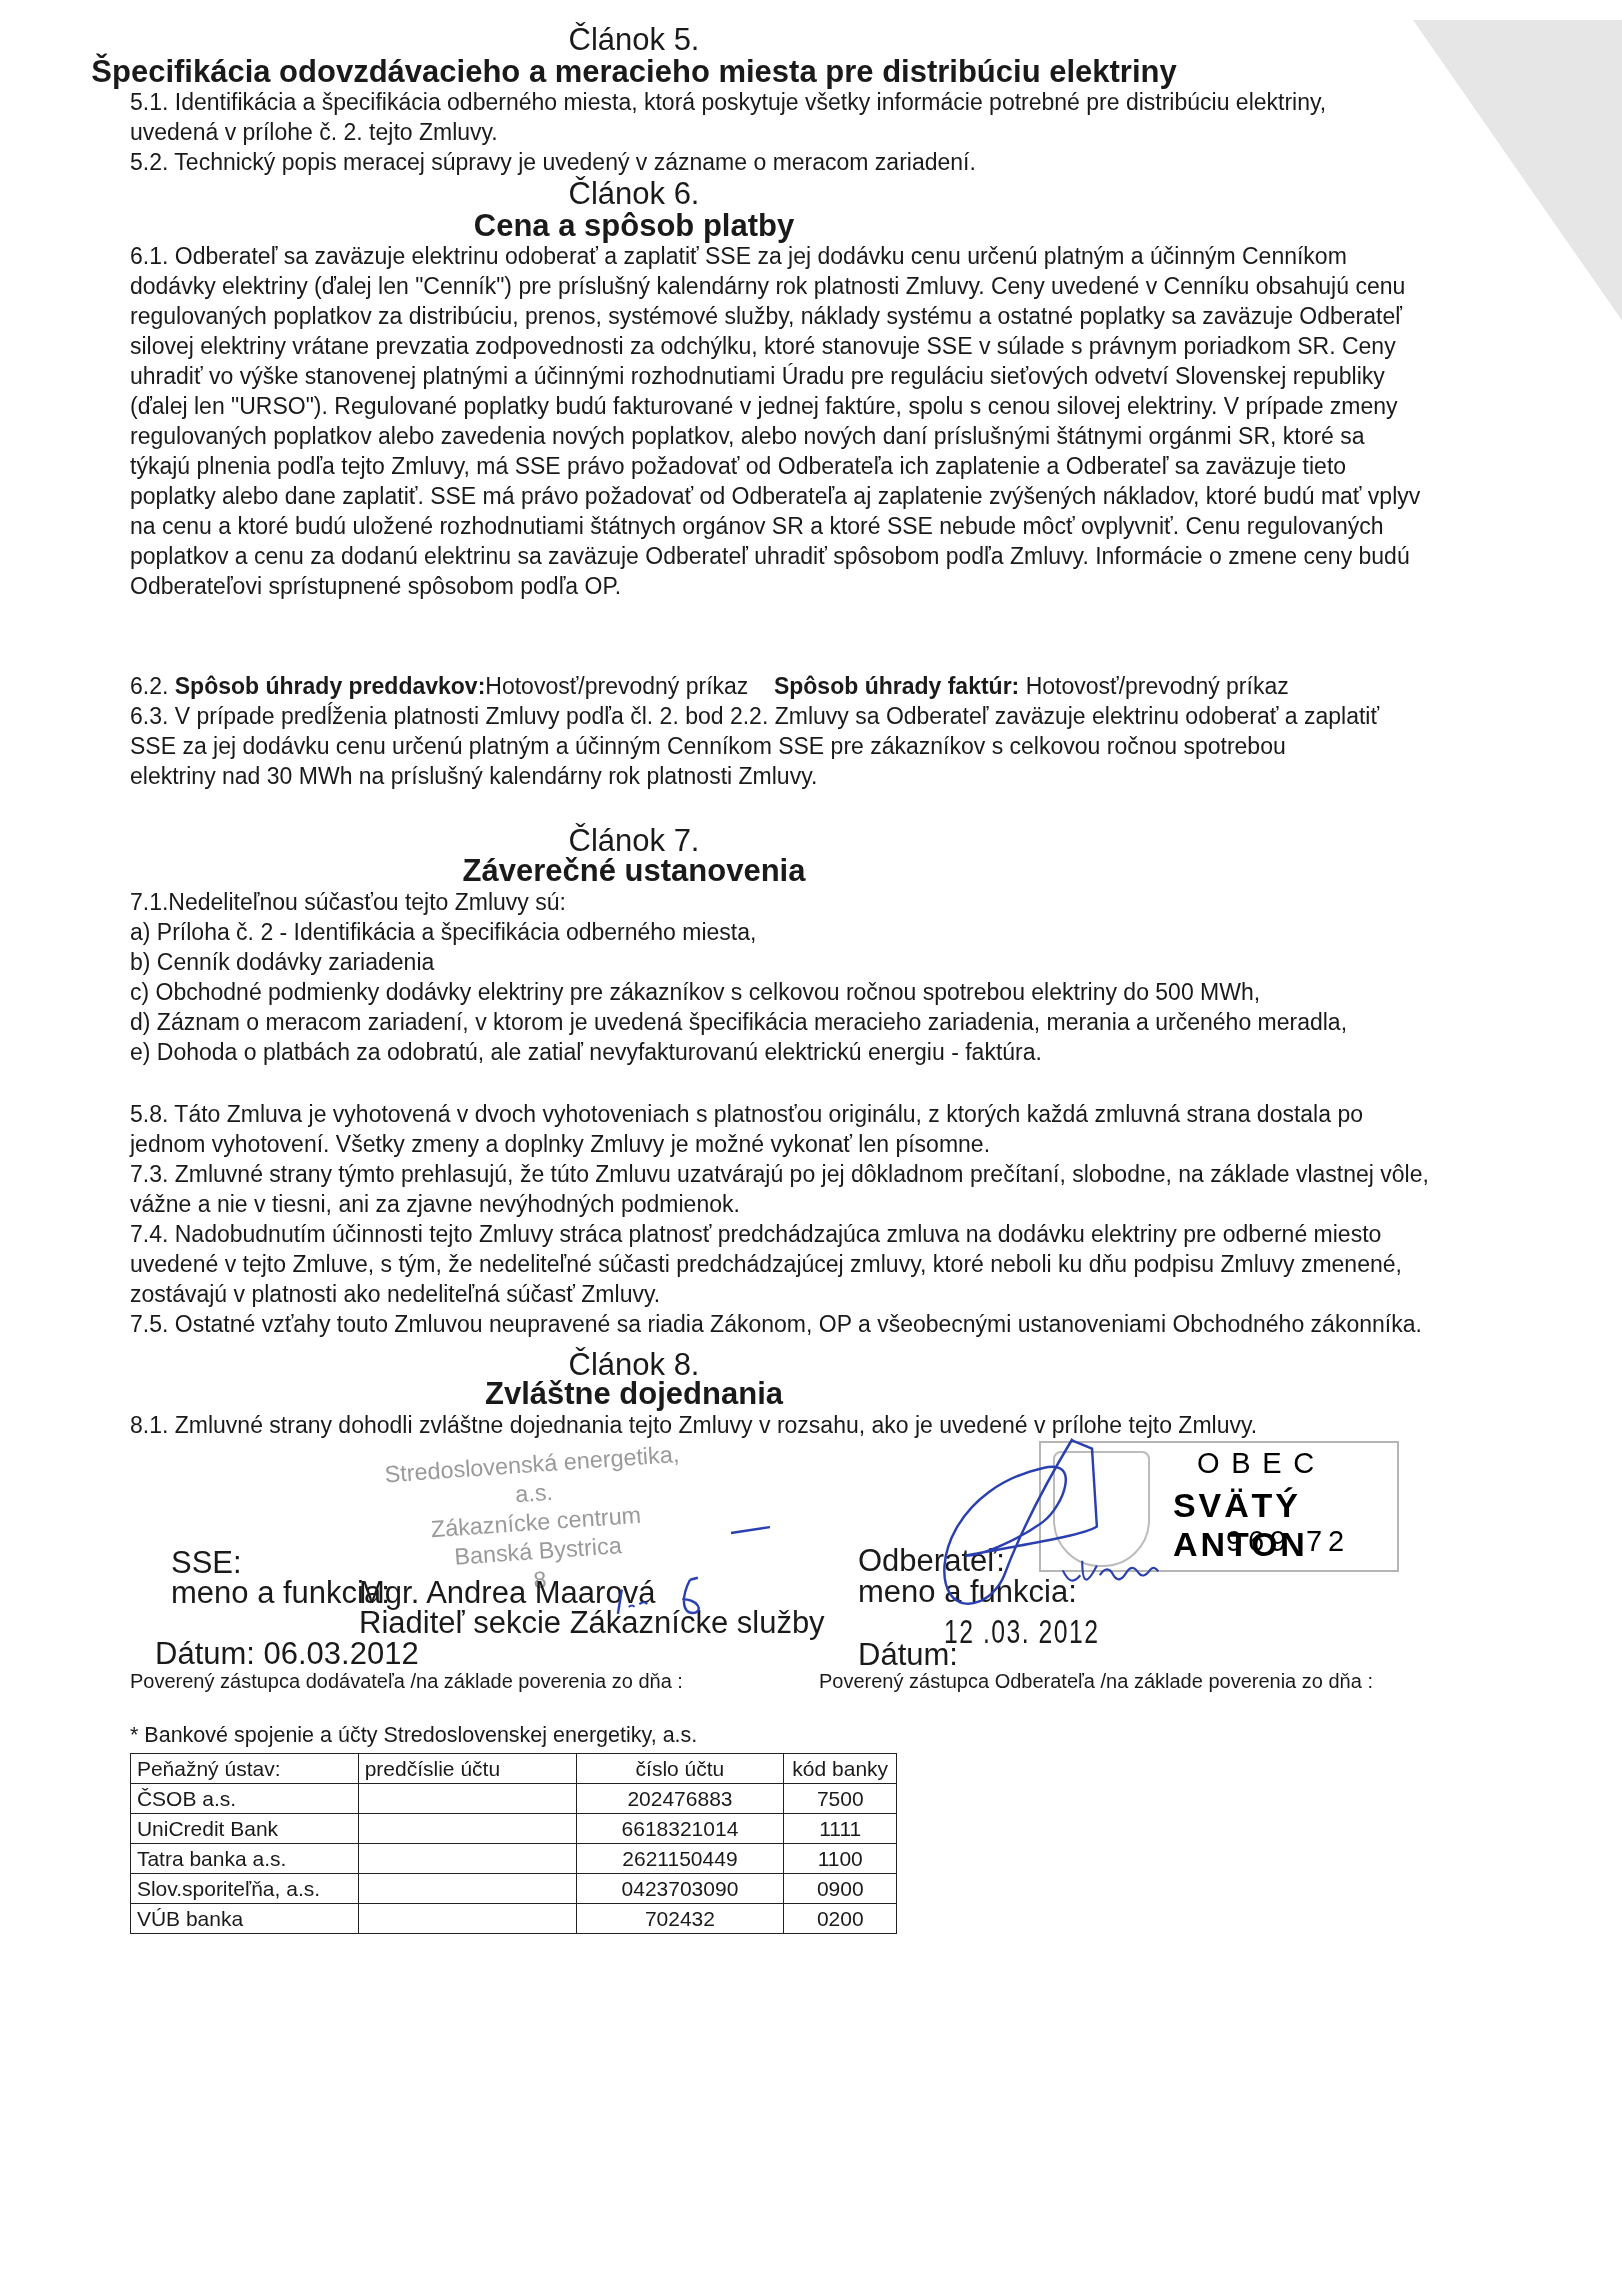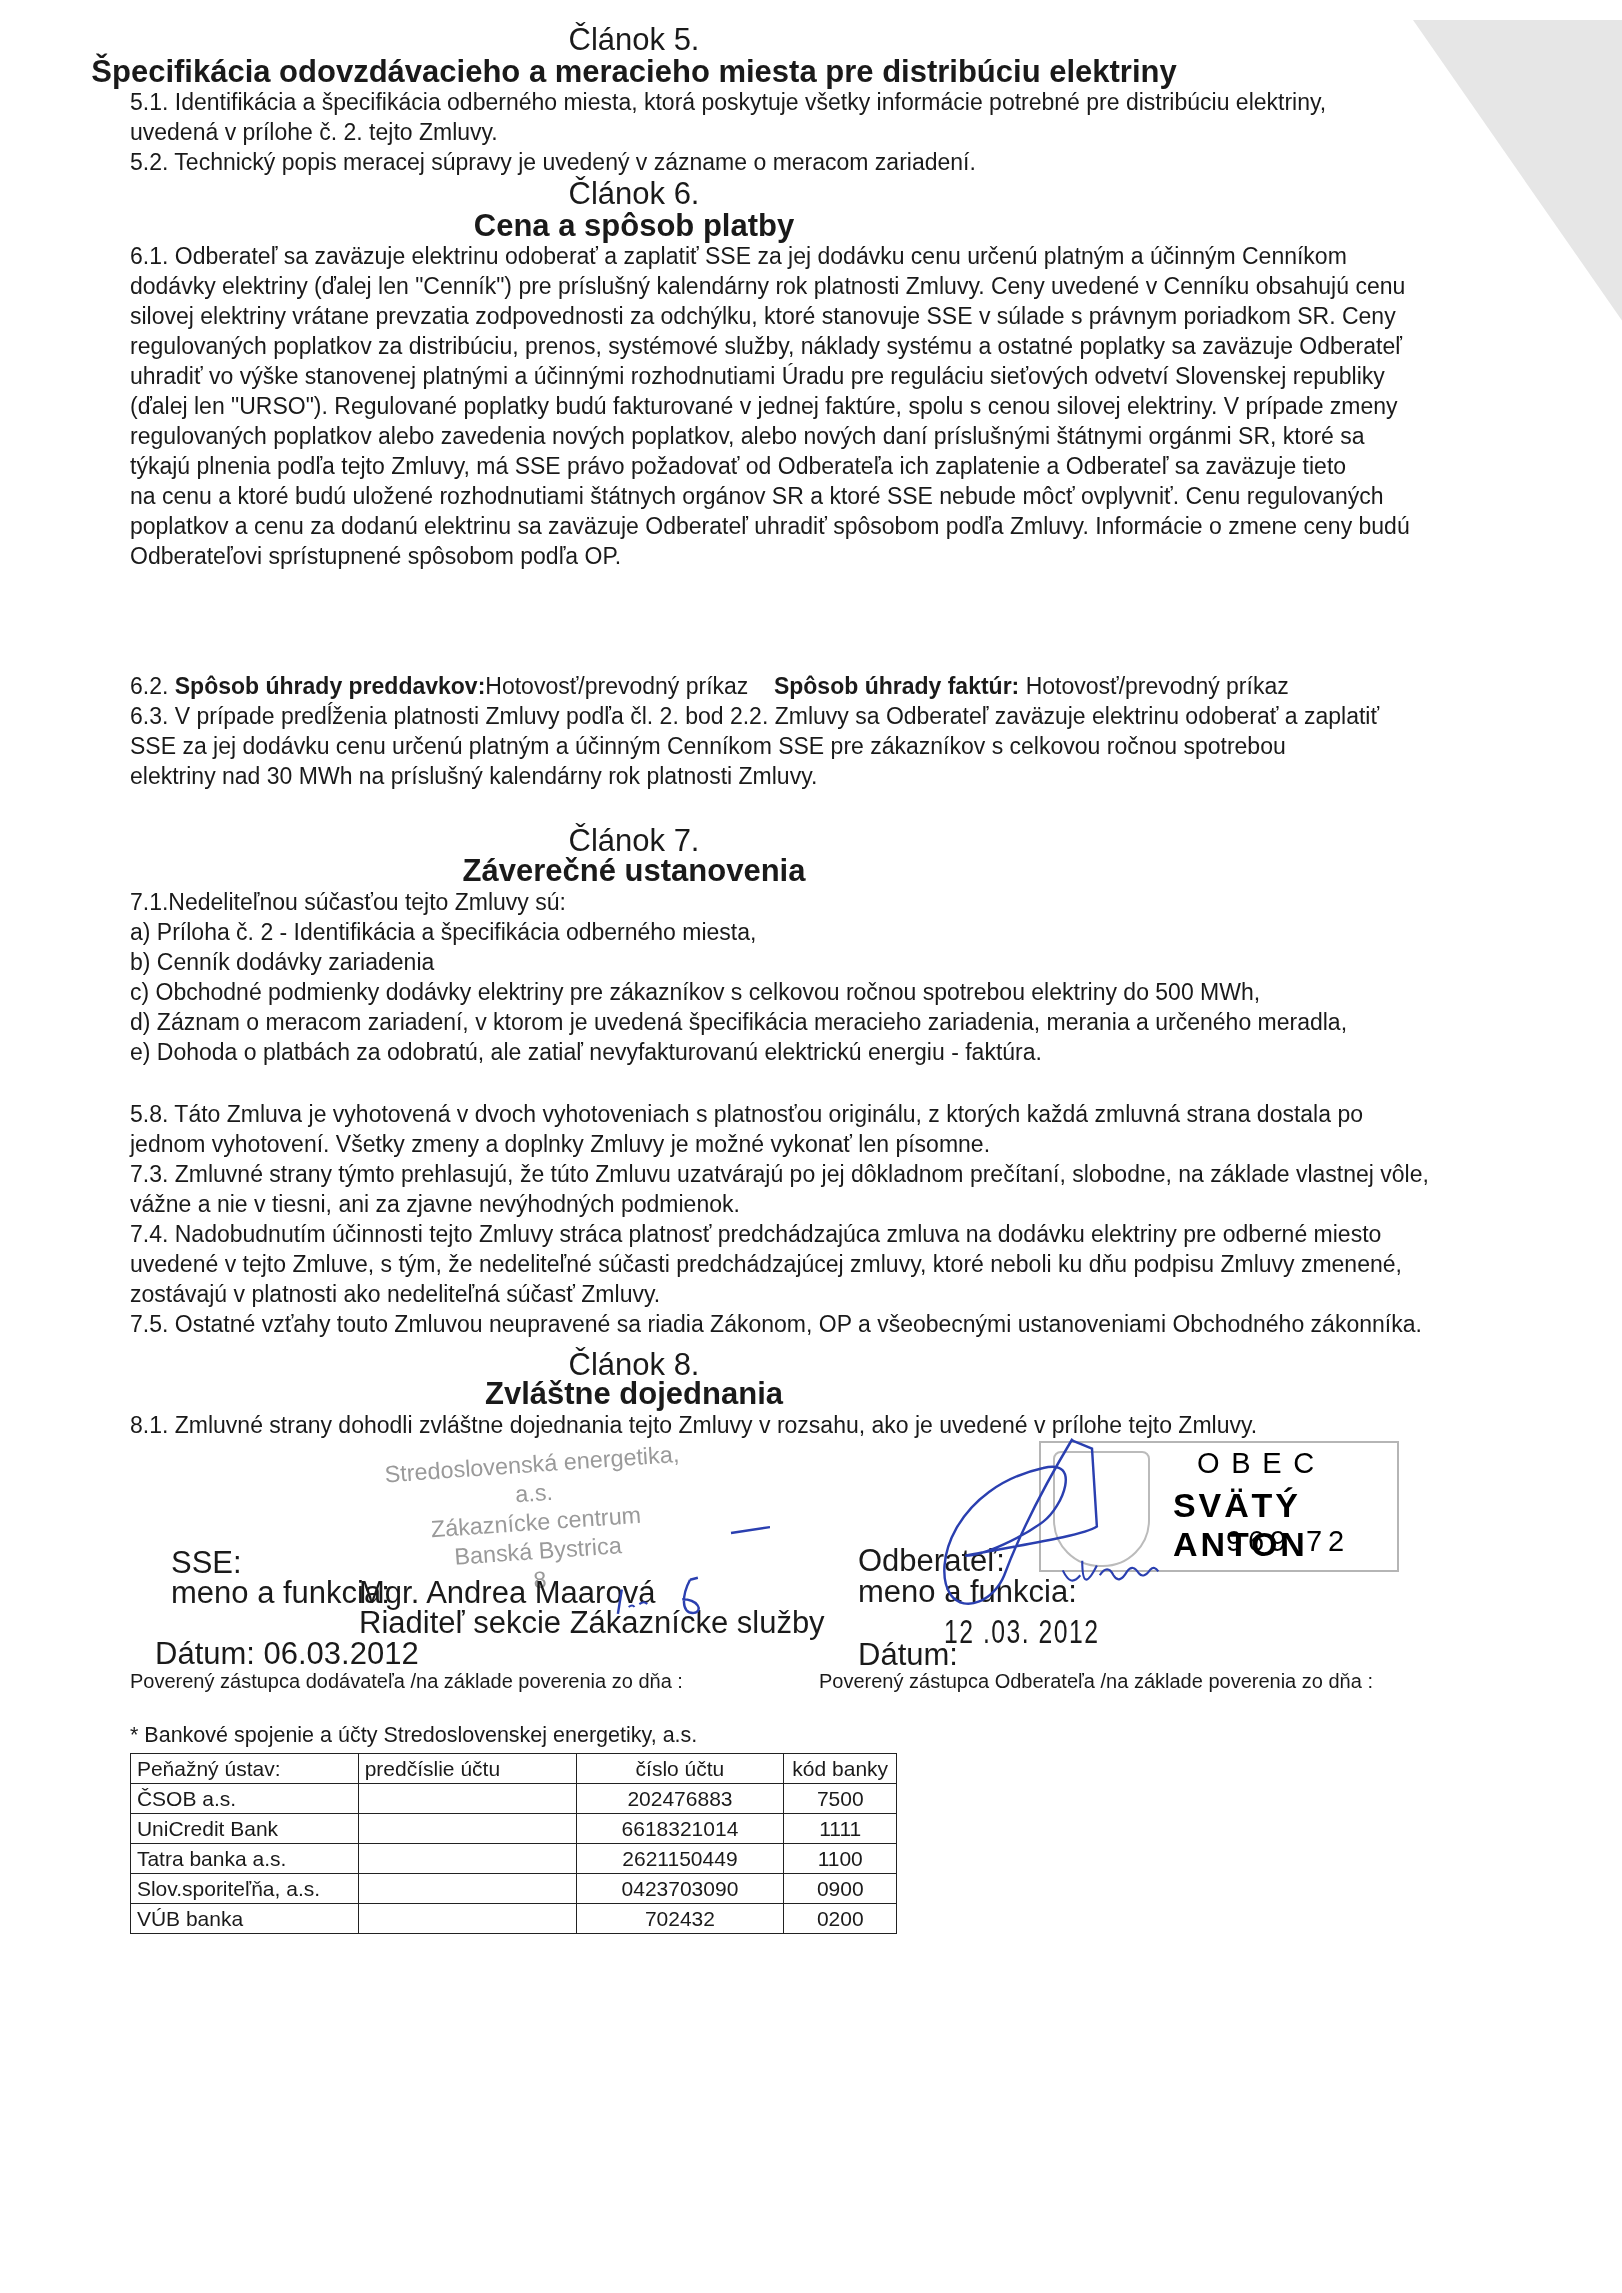--- a/index.html
+++ b/index.html
@@ -69,26 +69,27 @@
     <div>5.1. Identifikácia a  špecifikácia odberného miesta, ktorá poskytuje všetky informácie potrebné pre distribúciu elektriny,</div>
     <div>uvedená v prílohe č. 2. tejto Zmluvy.</div>
     <div>5.2. Technický popis meracej súpravy je uvedený v zázname o meracom zariadení.</div>
   </div>
 
   <div class="txt center" style="top:179px;">Článok 6.</div>
   <div class="txt center b" style="top:211px;">Cena a spôsob platby</div>
   <div class="para" style="top:241px;">
     <div>6.1. Odberateľ sa zaväzuje elektrinu odoberať a zaplatiť SSE za jej dodávku cenu určenú platným a účinným Cenníkom</div>
     <div>dodávky elektriny (ďalej len "Cenník") pre príslušný kalendárny rok platnosti Zmluvy. Ceny uvedené v Cenníku obsahujú cenu</div>
+    <div>regulovaných poplatkov za distribúciu, prenos, systémové služby, náklady systému a ostatné poplatky sa zaväzuje Odberateľ</div>
     <div>silovej elektriny vrátane prevzatia zodpovednosti za odchýlku, ktoré stanovuje SSE v súlade s právnym poriadkom SR. Ceny</div>
-    <div>regulovaných poplatkov za distribúciu, prenos, systémové služby, náklady systému a ostatné poplatky sa zaväzuje Odberateľ</div>
     <div>uhradiť vo výške stanovenej platnými a účinnými rozhodnutiami  Úradu pre reguláciu sieťových odvetví Slovenskej republiky</div>
     <div>(ďalej len "URSO"). Regulované poplatky  budú fakturované v jednej faktúre, spolu s cenou  silovej  elektriny. V prípade zmeny</div>
     <div>regulovaných poplatkov alebo zavedenia nových poplatkov, alebo nových daní príslušnými štátnymi orgánmi SR, ktoré sa</div>
     <div>týkajú plnenia podľa tejto Zmluvy, má SSE právo požadovať od Odberateľa ich zaplatenie a Odberateľ sa zaväzuje tieto</div>
+    <div>poplatky alebo dane zaplatiť. SSE má právo požadovať od Odberateľa aj zaplatenie zvýšených nákladov, ktoré budú mať vplyv</div>
     <div>na cenu a ktoré budú uložené rozhodnutiami štátnych orgánov SR a ktoré SSE nebude môcť ovplyvniť.  Cenu regulovaných</div>
     <div>poplatkov a cenu za dodanú elektrinu sa zaväzuje Odberateľ uhradiť spôsobom podľa Zmluvy. Informácie o zmene ceny budú</div>
     <div>Odberateľovi sprístupnené spôsobom podľa OP.</div>
   </div>
 
   <div class="para" style="top:671px;">
     <div>
       <span>6.2. </span><span class="b">Spôsob úhrady preddavkov:</span><span>Hotovosť/prevodný príkaz</span>&nbsp;&nbsp;&nbsp;&nbsp;<span class="b">Spôsob úhrady faktúr:</span><span> Hotovosť/prevodný príkaz</span>
     </div>
   </div>

